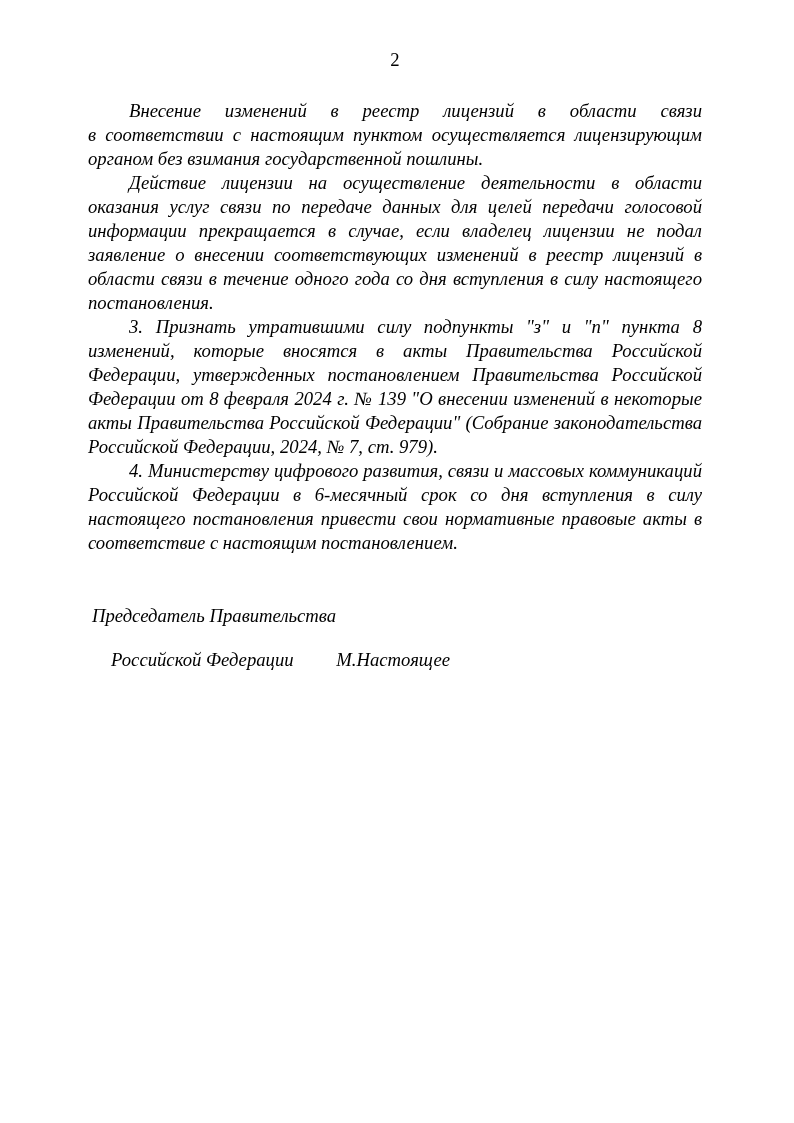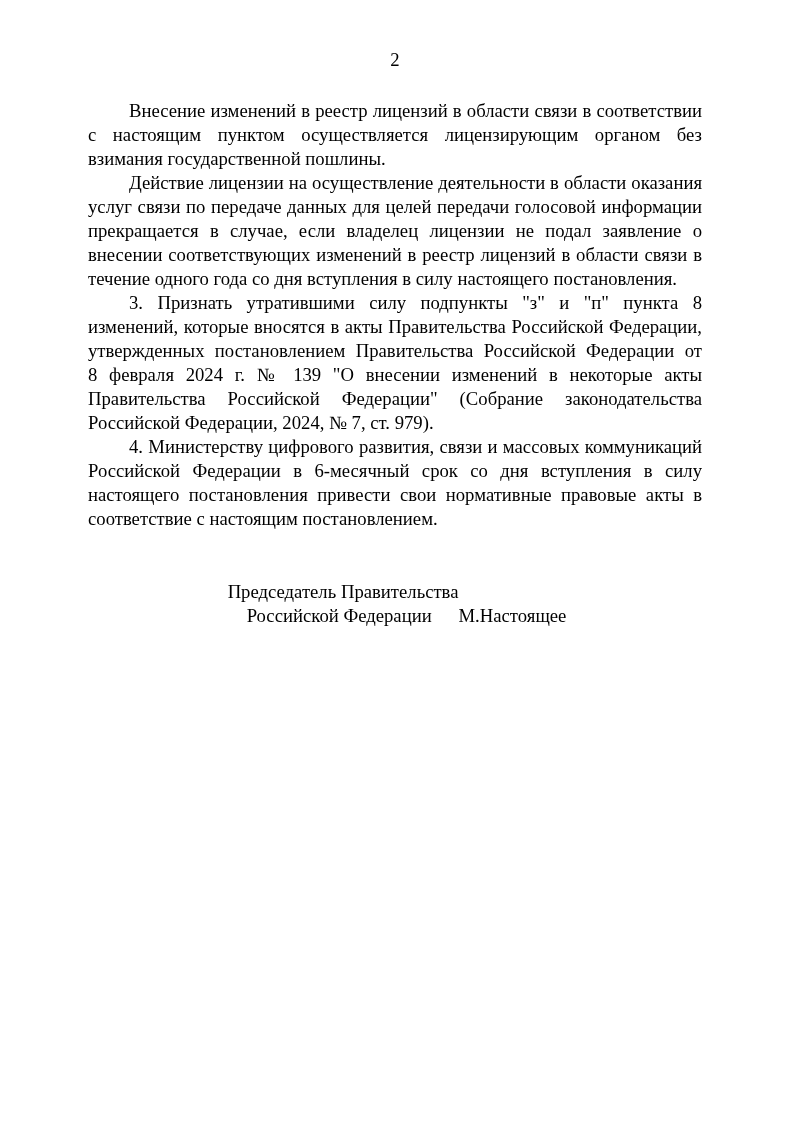--- a/index.html
+++ b/index.html
@@ -23,38 +23,40 @@
     top: 48px;
     left: 88px;
     width: 614px;
     text-align: center;
   }
   .content {
     position: absolute;
     top: 99px;
     left: 88px;
     width: 614px;
+    font-style: italic;
   }
   p.para {
     margin: 0;
     text-indent: 41px;
     text-align: justify;
     text-justify: inter-word;
   }
   .signature {
     margin-top: 49px;
     display: flex;
-    justify-content: center;
+    justify-content: flex-start;
     align-items: flex-end;
   }
   .sig-role {
     padding-left: 4px;
   }
   .sig-role-line2 {
     padding-left: 19px;
+    margin-top: 20px;
   }
 </style>
 </head>
 <body>
 
 <div class="page">
 
   <div class="page-number">2</div>
 
   <div class="content">

